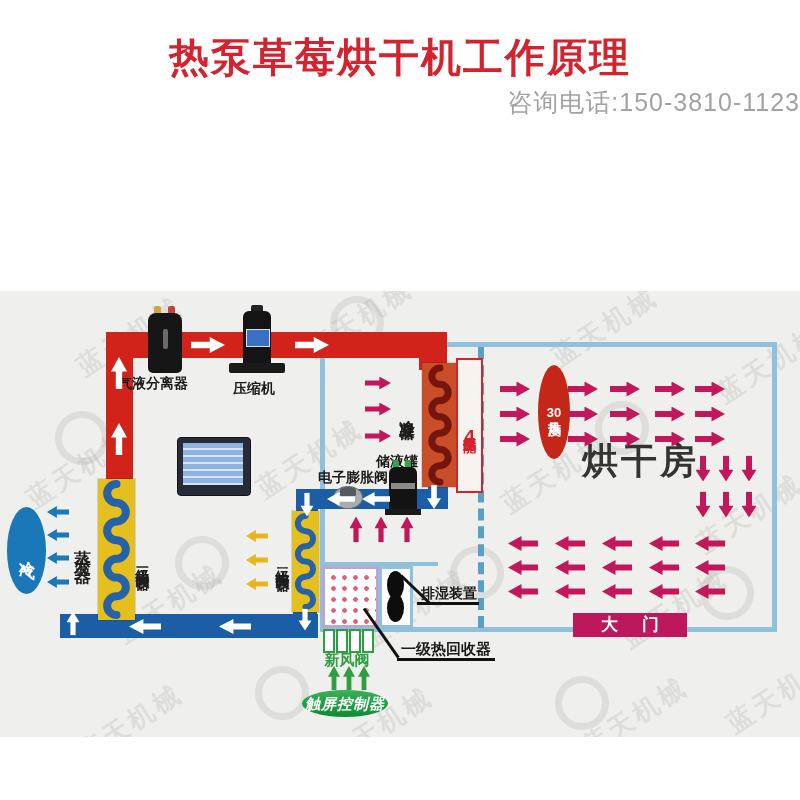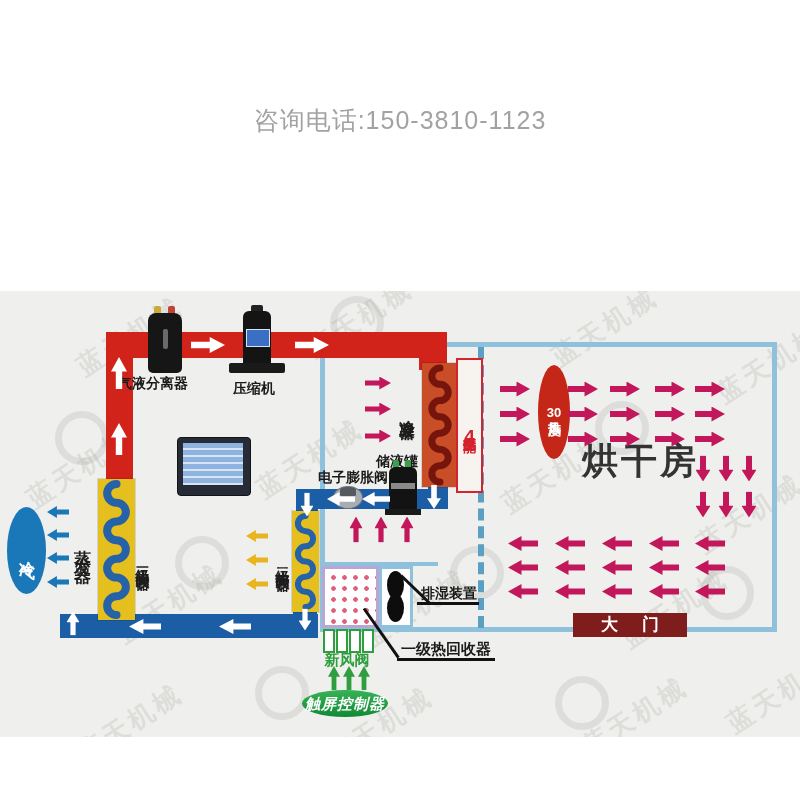--- a/index.html
+++ b/index.html
@@ -2,22 +2,22 @@
 <html><head>
 <meta charset="utf-8">
 <style>
   html,body{margin:0;padding:0;background:#ffffff;}
   body{font-family:"Liberation Sans","DejaVu Sans",sans-serif;}
   #page{position:relative;width:800px;height:800px;background:#fff;overflow:hidden;}
 
   
   .title{position:absolute;left:0;top:30px;width:100%;text-align:center;
          font-size:40px;font-weight:800;color:#d4232e;letter-spacing:2px;}
-  .phone{position:absolute;left:0;top:86px;width:100%;text-align:center;
-         font-size:25px;font-weight:400;color:#a2a2a2;letter-spacing:1px;margin-top:18px;}
+  .phone{position:absolute;left:0;top:86px;width:100%;text-align:right;
+         font-size:25px;font-weight:400;color:#a2a2a2;letter-spacing:1px;}
   .para{position:absolute;left:30px;top:146px;width:742px;
         font-size:26px;line-height:37px;color:#3f3f3f;font-weight:600;
         text-indent:52px;text-align:justify;letter-spacing:.5px;}
 
   
   #panel{position:absolute;left:0;top:291px;width:800px;height:446px;background:#efefed;overflow:hidden;}
   #panel *{position:absolute;}
 
   .room{left:320px;top:51px;width:447px;height:280px;border:5px solid #8fc0dc;background:transparent;}
   .dash{left:478px;top:56px;height:281px;width:0;border-left:6px dashed #5b9fc4;}
@@ -68,21 +68,21 @@
   .valve{left:333px;top:195px;width:28px;height:21px;border-radius:50%;
          background:radial-gradient(circle at 50% 25%,#555a61 0 38%,#a8adb4 40% 100%);border:1px solid #6a6f76;}
 
   .hotwind{left:538px;top:74px;width:32px;height:94px;border-radius:50%;background:#c42618;
            display:flex;flex-direction:column;align-items:center;justify-content:center;color:#fff;font-weight:bold;}
   .hotwind .num{position:static;font-size:13px;}
   .hotwind .rest{position:static;writing-mode:vertical-lr;text-orientation:upright;font-size:13px;line-height:14px;}
 
   .roomname{left:582px;top:146px;font-size:36px;font-weight:600;color:#333;letter-spacing:3px;white-space:nowrap;}
 
-  .gate{left:573px;top:322px;width:114px;height:24px;background:#7f1d1d;color:#fff;font-weight:bold;font-size:17px;
+  .gate{left:573px;top:322px;width:114px;height:24px;background:#be185d;color:#fff;font-weight:bold;font-size:17px;
         text-align:center;line-height:24px;letter-spacing:24px;text-indent:24px;}
 
   .coldair{left:7px;top:216px;width:39px;height:87px;border-radius:50%;background:#1b78b8;
            display:flex;align-items:center;justify-content:center;}
   .coldair .t{position:static;writing-mode:vertical-lr;text-orientation:upright;color:#fff;font-weight:bold;font-size:16px;letter-spacing:3px;}
 
   .pinkbox{left:322px;top:275px;width:51px;height:56px;background:#fff;border:3px solid #b9a6d4;
            background-image:radial-gradient(#e0607a 2px,transparent 2.6px);background-size:11px 11px;background-position:3px 3px;}
   .fanbox{left:379px;top:275px;width:28px;height:56px;background:#fff;border:3px solid #8fc0dc;}
   .fan{width:17px;height:28px;background:#0d0d0d;border-radius:50%;left:387px;}
@@ -99,20 +99,21 @@
   .wmtext{font-size:26px;color:rgba(150,150,145,.20);font-weight:bold;transform:rotate(-33deg);white-space:nowrap;letter-spacing:4px;}
   .wmring{width:40px;height:40px;border:7px solid rgba(160,160,155,.22);border-radius:50%;}
 
   .caption{position:absolute;left:0;top:748px;width:100%;text-align:center;font-size:20px;color:#4a4a4a;font-weight:600;letter-spacing:2px;}
 </style>
 </head>
 <body>
 
 <div id="page">
 
+  <div class="title">热泵草莓烘干机工作原理</div>
   <div class="phone">咨询电话:150-3810-1123</div>
 
   <div id="panel">
 
     <div id="wmlayer">
         <div class="wmtext" style="left: 70px; top: 28px;">蓝天机械</div>
         <div class="wmtext" style="left: 300px; top: 10px;">蓝天机械</div>
         <div class="wmtext" style="left: 545px; top: 18px;">蓝天机械</div>
         <div class="wmtext" style="left: 710px; top: 55px;">蓝天机械</div>
         <div class="wmtext" style="left: 20px; top: 160px;">蓝天机械</div>

